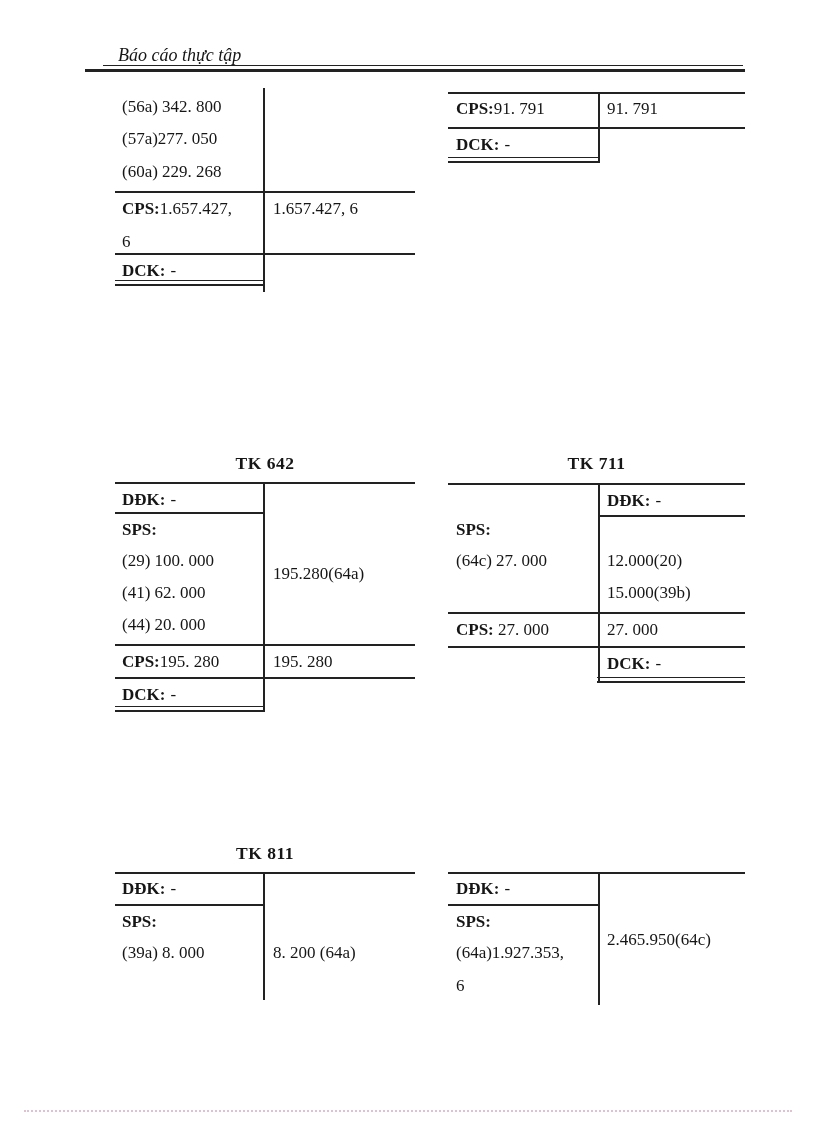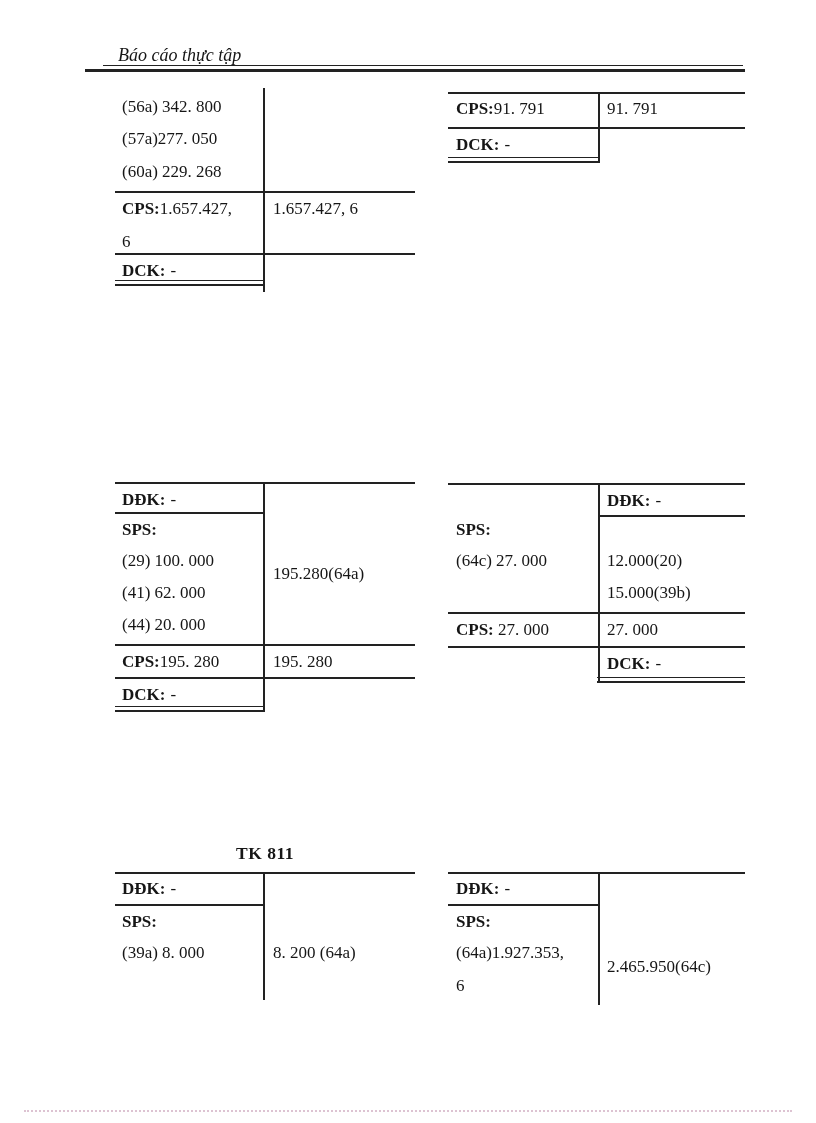--- a/index.html
+++ b/index.html
@@ -53,38 +53,40 @@
   <div class="acct" style="left:448px;top:88px;width:297px;height:80px;">
     <div class="hl" style="left:0;top:4px;width:297px;"></div>
     <div class="vline" style="left:150px;top:4px;height:71px;"></div>
     <div class="cell" style="left:8px;top:5px;"><b class="lbl">CPS:</b><span>91. 791</span></div>
     <div class="cell" style="left:159px;top:5px;">91. 791</div>
     <div class="hl" style="left:0;top:39px;width:297px;"></div>
     <div class="cell" style="left:8px;top:41px;"><b class="lbl">DCK:</b><span class="val">-</span></div>
     <div class="dbl" style="left:0;top:69px;width:151px;"></div>
   </div>
 
+  <div class="acct-title" style="left:115px;top:447px;width:300px;">TK 642</div>
   <div class="acct" style="left:115px;top:480px;width:300px;height:234px;">
     <div class="hl" style="left:0;top:2px;width:300px;"></div>
     <div class="vline" style="left:148px;top:2px;height:230px;"></div>
     <div class="cell" style="left:7px;top:4px;"><b class="lbl">DĐK:</b><span class="val">-</span></div>
     <div class="hl" style="left:0;top:32px;width:148px;"></div>
     <div class="cell" style="left:7px;top:34px;"><b class="lbl">SPS:</b></div>
     <div class="cell" style="left:7px;top:65px;">(29) 100. 000</div>
     <div class="cell" style="left:158px;top:78px;">195.280(64a)</div>
     <div class="cell" style="left:7px;top:97px;">(41) 62. 000</div>
     <div class="cell" style="left:7px;top:129px;">(44) 20. 000</div>
     <div class="hl" style="left:0;top:164px;width:300px;"></div>
     <div class="cell" style="left:7px;top:166px;"><b class="lbl">CPS:</b><span>195. 280</span></div>
     <div class="cell" style="left:158px;top:166px;">195. 280</div>
     <div class="hl" style="left:0;top:197px;width:300px;"></div>
     <div class="cell" style="left:7px;top:199px;"><b class="lbl">DCK:</b><span class="val">-</span></div>
     <div class="dbl" style="left:0;top:226px;width:149px;"></div>
   </div>
 
+  <div class="acct-title" style="left:448px;top:447px;width:297px;">TK 711</div>
   <div class="acct" style="left:448px;top:480px;width:297px;height:204px;">
     <div class="hl" style="left:0;top:3px;width:297px;"></div>
     <div class="vline" style="left:150px;top:3px;height:199px;"></div>
     <div class="cell" style="left:159px;top:5px;"><b class="lbl">DĐK:</b><span class="val">-</span></div>
     <div class="hl" style="left:150px;top:35px;width:147px;"></div>
     <div class="cell" style="left:8px;top:34px;"><b class="lbl">SPS:</b></div>
     <div class="cell" style="left:8px;top:65px;">(64c) 27. 000</div>
     <div class="cell" style="left:159px;top:65px;">12.000(20)</div>
     <div class="cell" style="left:159px;top:97px;">15.000(39b)</div>
     <div class="hl" style="left:0;top:132px;width:297px;"></div>
@@ -107,18 +109,18 @@
   </div>
 
   <div class="acct" style="left:448px;top:868px;width:297px;height:142px;">
     <div class="hl" style="left:0;top:4px;width:297px;"></div>
     <div class="vline" style="left:150px;top:4px;height:133px;"></div>
     <div class="cell" style="left:8px;top:5px;"><b class="lbl">DĐK:</b><span class="val">-</span></div>
     <div class="hl" style="left:0;top:36px;width:151px;"></div>
     <div class="cell" style="left:8px;top:38px;"><b class="lbl">SPS:</b></div>
     <div class="cell wrap" style="left:8px;top:69px;width:142px;">(64a)1.927.353,
 6</div>
-    <div class="cell" style="left:159px;top:83px;">2.465.950(64c)</div>
+    <div class="cell" style="left:159px;top:56px;">2.465.950(64c)</div>
   </div>
 
   <div class="footer-dots"></div>
 
 </div>
 
 </body></html>

